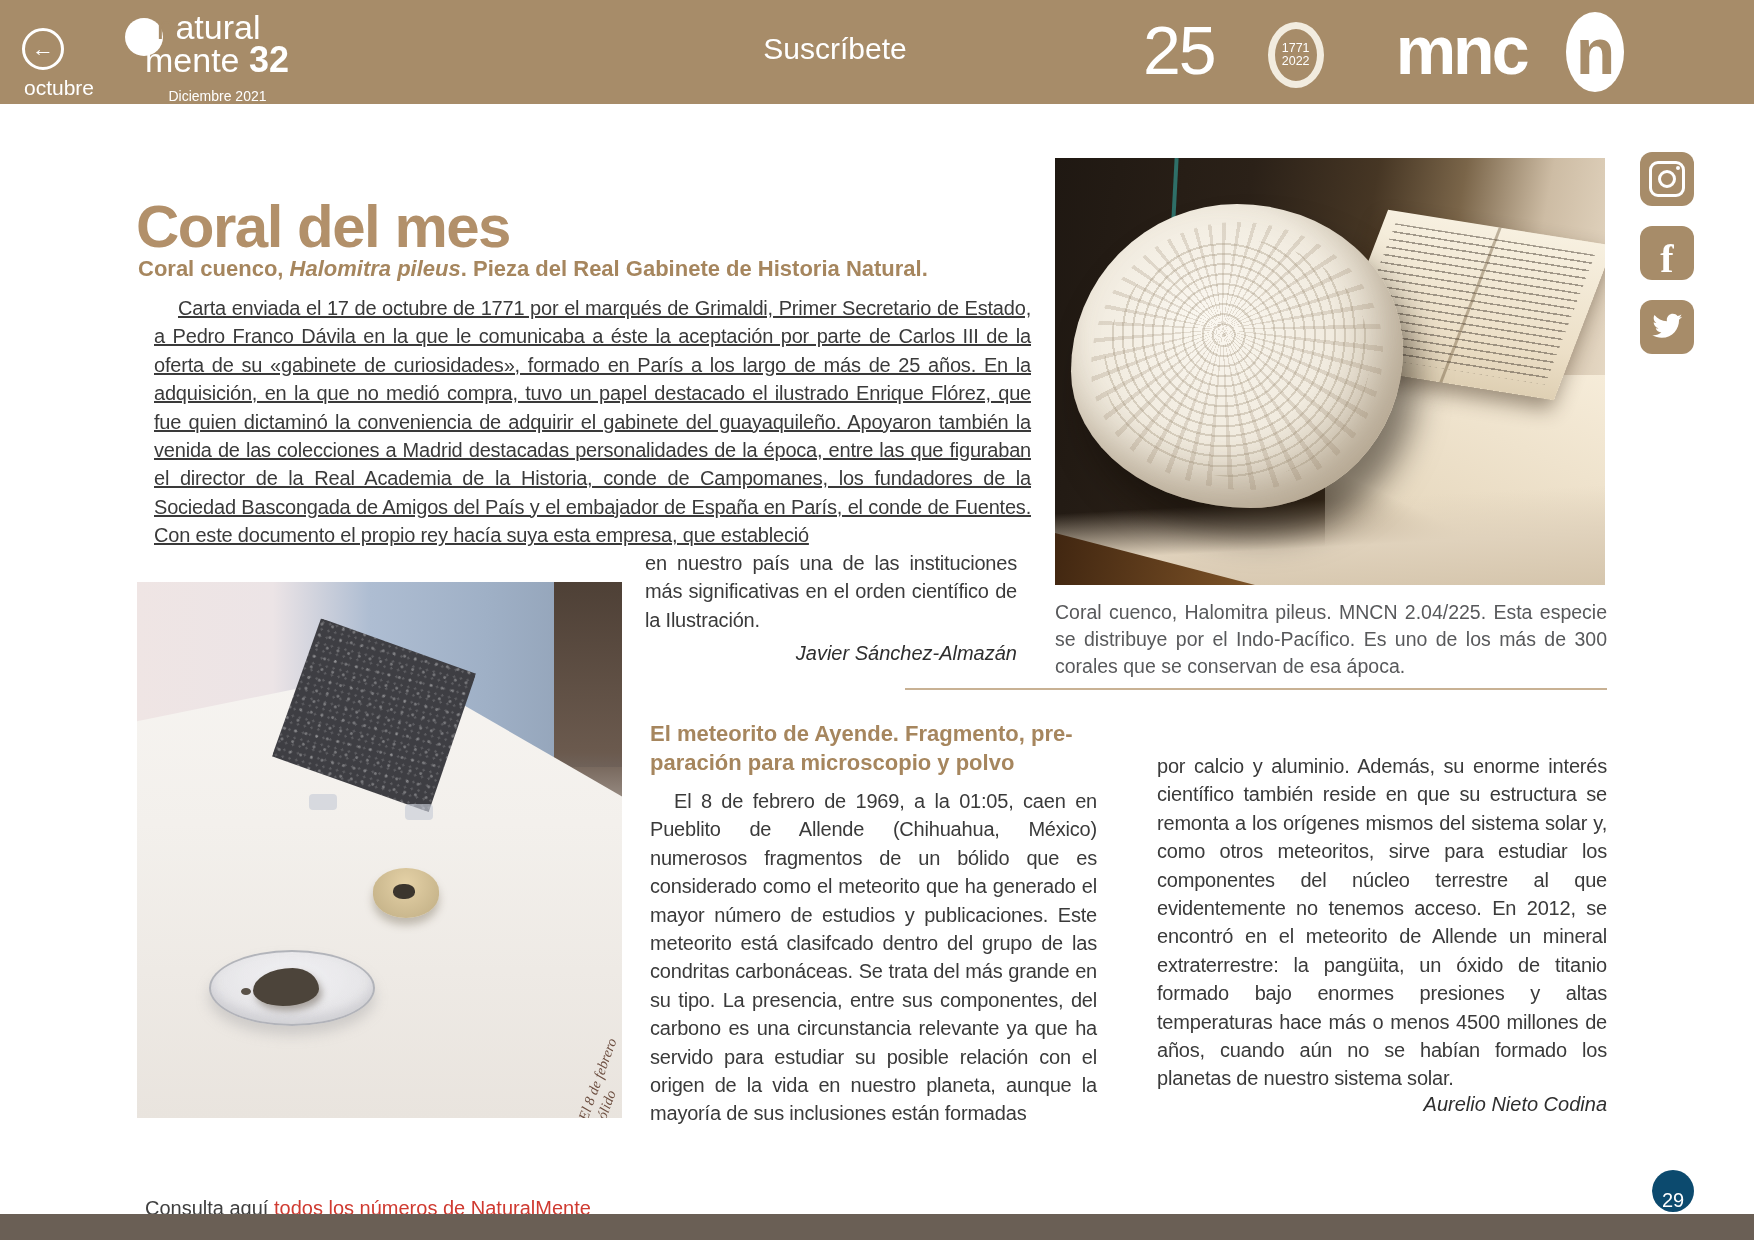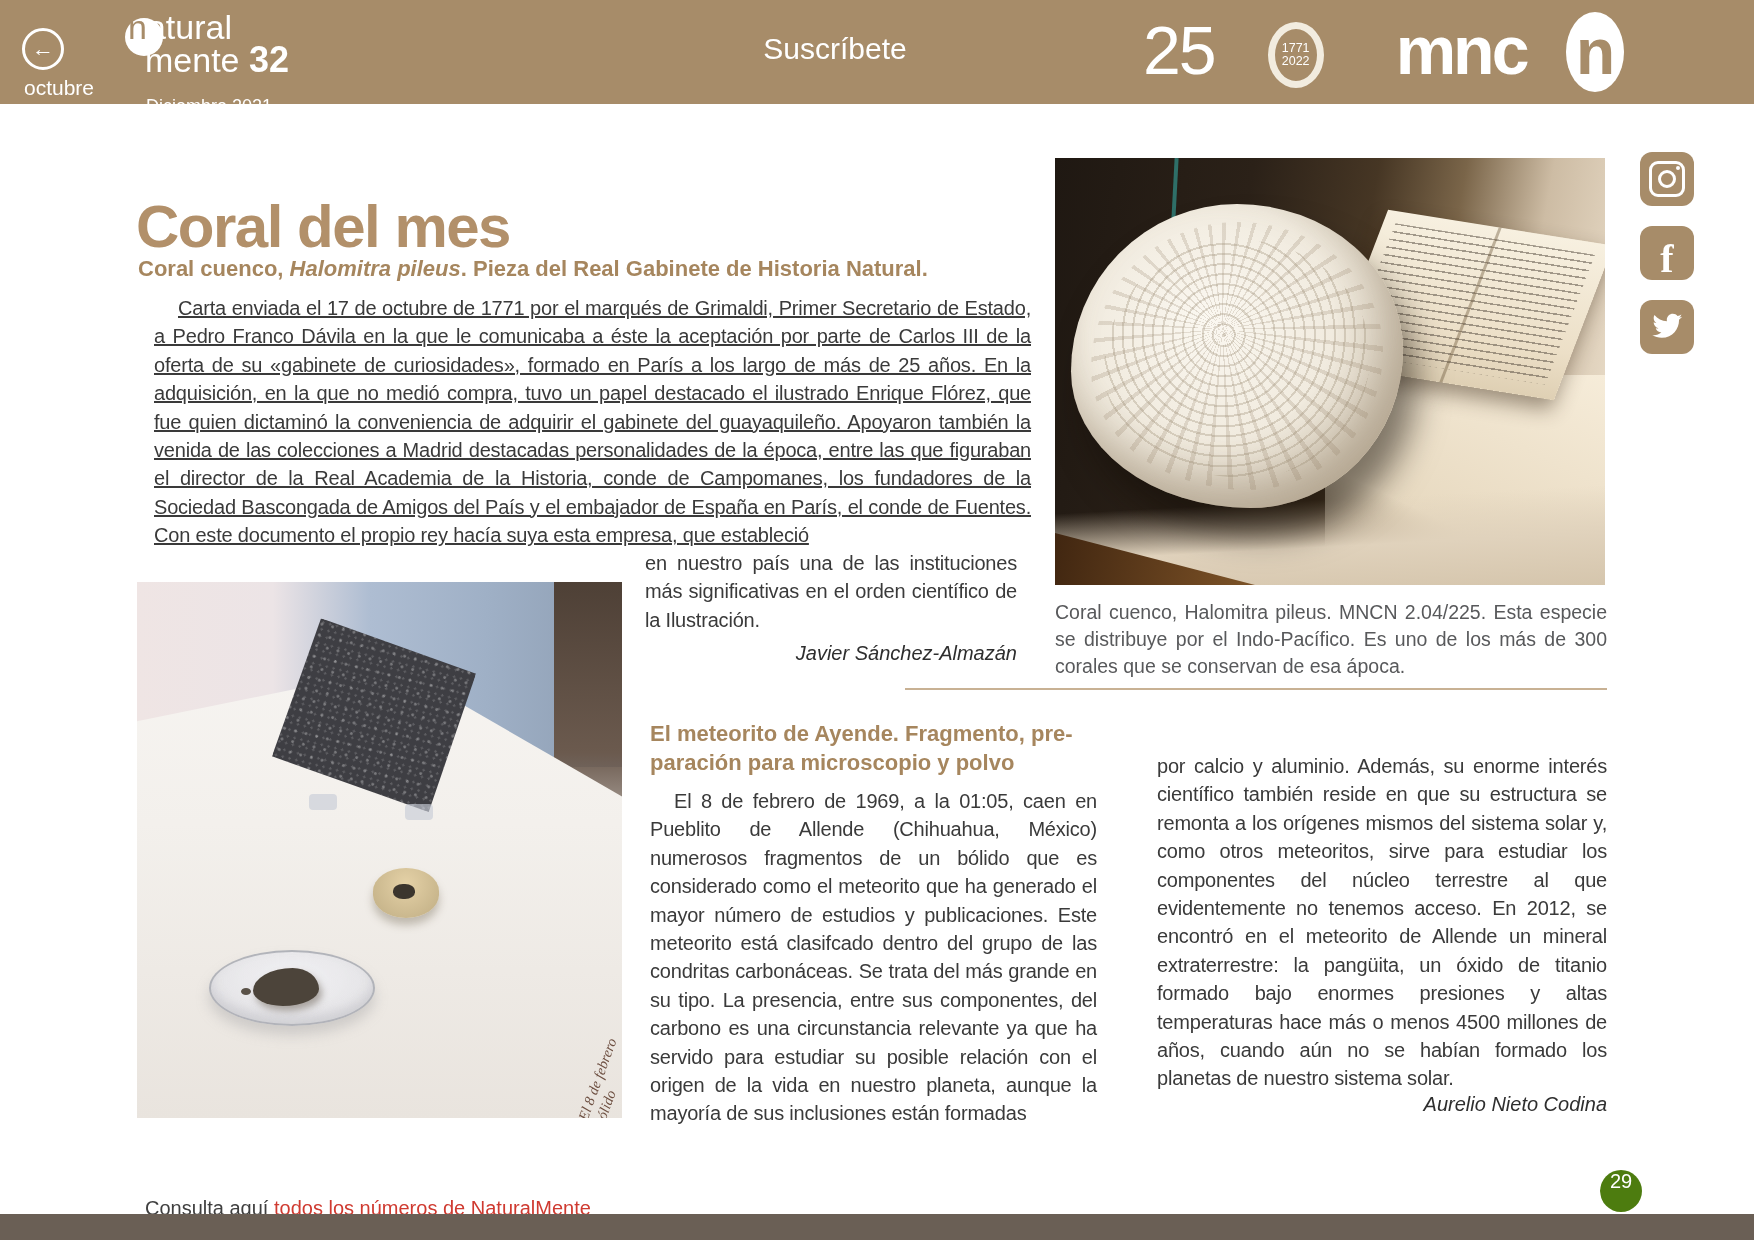--- a/index.html
+++ b/index.html
@@ -5,27 +5,27 @@
   html,body{margin:0;padding:0;background:#ffffff;}
   .canvas{position:relative;width:1754px;height:1240px;background:#ffffff;overflow:hidden;
           font-family:"Liberation Sans", sans-serif;color:#3a3a3a;}
 
   
   .header{position:absolute;left:0;top:0;width:1754px;height:104px;background:#a78c69;}
   .back-btn{position:absolute;left:22px;top:28px;width:36px;height:36px;border:3px solid #fff;
             border-radius:50%;color:#fff;display:flex;align-items:center;justify-content:center;
             font-size:22px;line-height:1;cursor:pointer;}
   .sumario{position:absolute;left:24px;top:76px;color:#fff;font-size:21px;cursor:pointer;}
-  .logo{position:absolute;left:128px;top:10px;color:#fff;}
+  .logo{position:absolute;left:128px;top:10px;color:#fff;text-align:center;}
   .logo-circle{position:absolute;left:-3px;top:8px;width:38px;height:38px;background:#fff;border-radius:50%;}
   .logo-l1{position:relative;font-size:34px;line-height:34px;}
   .logo-l1 .init{color:#a78c69;}
   .logo-l2{position:relative;font-size:34px;line-height:32px;margin-left:17px;}
   .logo-l2 b{font-size:36px;}
-  .logo-date{position:relative;font-size:18px;margin-left:18px;margin-top:20px;}
+  .logo-date{position:relative;font-size:14px;margin-left:18px;margin-top:12px;}
   .subscribe{position:absolute;left:710px;top:32px;width:250px;text-align:center;color:#fff;
              font-size:30px;cursor:pointer;}
   .anniv{position:absolute;left:1143px;top:8px;display:flex;align-items:flex-start;color:#fff;gap:48px;}
   .anniv-25{font-size:68px;line-height:84px;letter-spacing:-2px;}
   .anniv-ring{width:42px;height:52px;border:7px solid #f2ecdf;border-radius:50%;display:flex;
               flex-direction:column;align-items:center;justify-content:center;font-size:12.5px;
               line-height:13px;margin:14px 8px 0 5px;text-align:center;}
   .anniv-mnc{font-size:68px;line-height:84px;font-weight:bold;letter-spacing:-3px;margin-left:16px;}
   .anniv-n{width:58px;height:80px;background:#fff;border-radius:50%;color:#a78c69;font-size:64px;
            font-weight:bold;display:flex;align-items:center;justify-content:center;margin-left:-8px;margin-top:4px;}
@@ -119,22 +119,22 @@
             box-shadow:0 9px 13px rgba(148,148,153,.35), inset 0 -7px 11px rgba(158,158,168,.3);}
   .met-powder{position:absolute;left:116px;top:386px;width:66px;height:38px;background:#4c443a;
               border-radius:60% 40% 55% 45%/60% 55% 45% 40%;box-shadow:3px 5px 7px rgba(104,94,82,.5);}
   .met-powder::after{content:"";position:absolute;left:-12px;top:20px;width:10px;height:7px;background:#5a5248;border-radius:50%;}
   .met-note{position:absolute;left:438px;top:535px;transform:rotate(-70deg);transform-origin:0 0;
             font-family:"Liberation Serif", serif;font-style:italic;font-size:14.5px;color:#6d4f41;white-space:nowrap;}
 
   
   .footer{position:absolute;left:145px;top:1197px;font-size:20px;color:#3f3f3f;}
   .footer .link{color:#cf3a30;cursor:pointer;}
-  .pagenum{position:absolute;left:1600px;top:1170px;width:42px;height:42px;background:#4d7c0f;
-           border-radius:50%;color:#fff;display:flex;align-items:flex-start;justify-content:center;font-size:20px;}
+  .pagenum{position:absolute;left:1652px;top:1170px;width:42px;height:42px;background:#0c4a6e;
+           border-radius:50%;color:#fff;display:flex;align-items:flex-end;justify-content:center;font-size:20px;}
   .crescent{position:absolute;left:-4px;top:-1px;width:38px;height:44px;border-left:4px solid #fff;
             border-radius:50%;}
   .bottombar{position:absolute;left:0;top:1214px;width:1754px;height:26px;background:#6a5f55;}
 </style>
 </head>
 <body>
 
 <div class="canvas">
 
   <div class="header">

